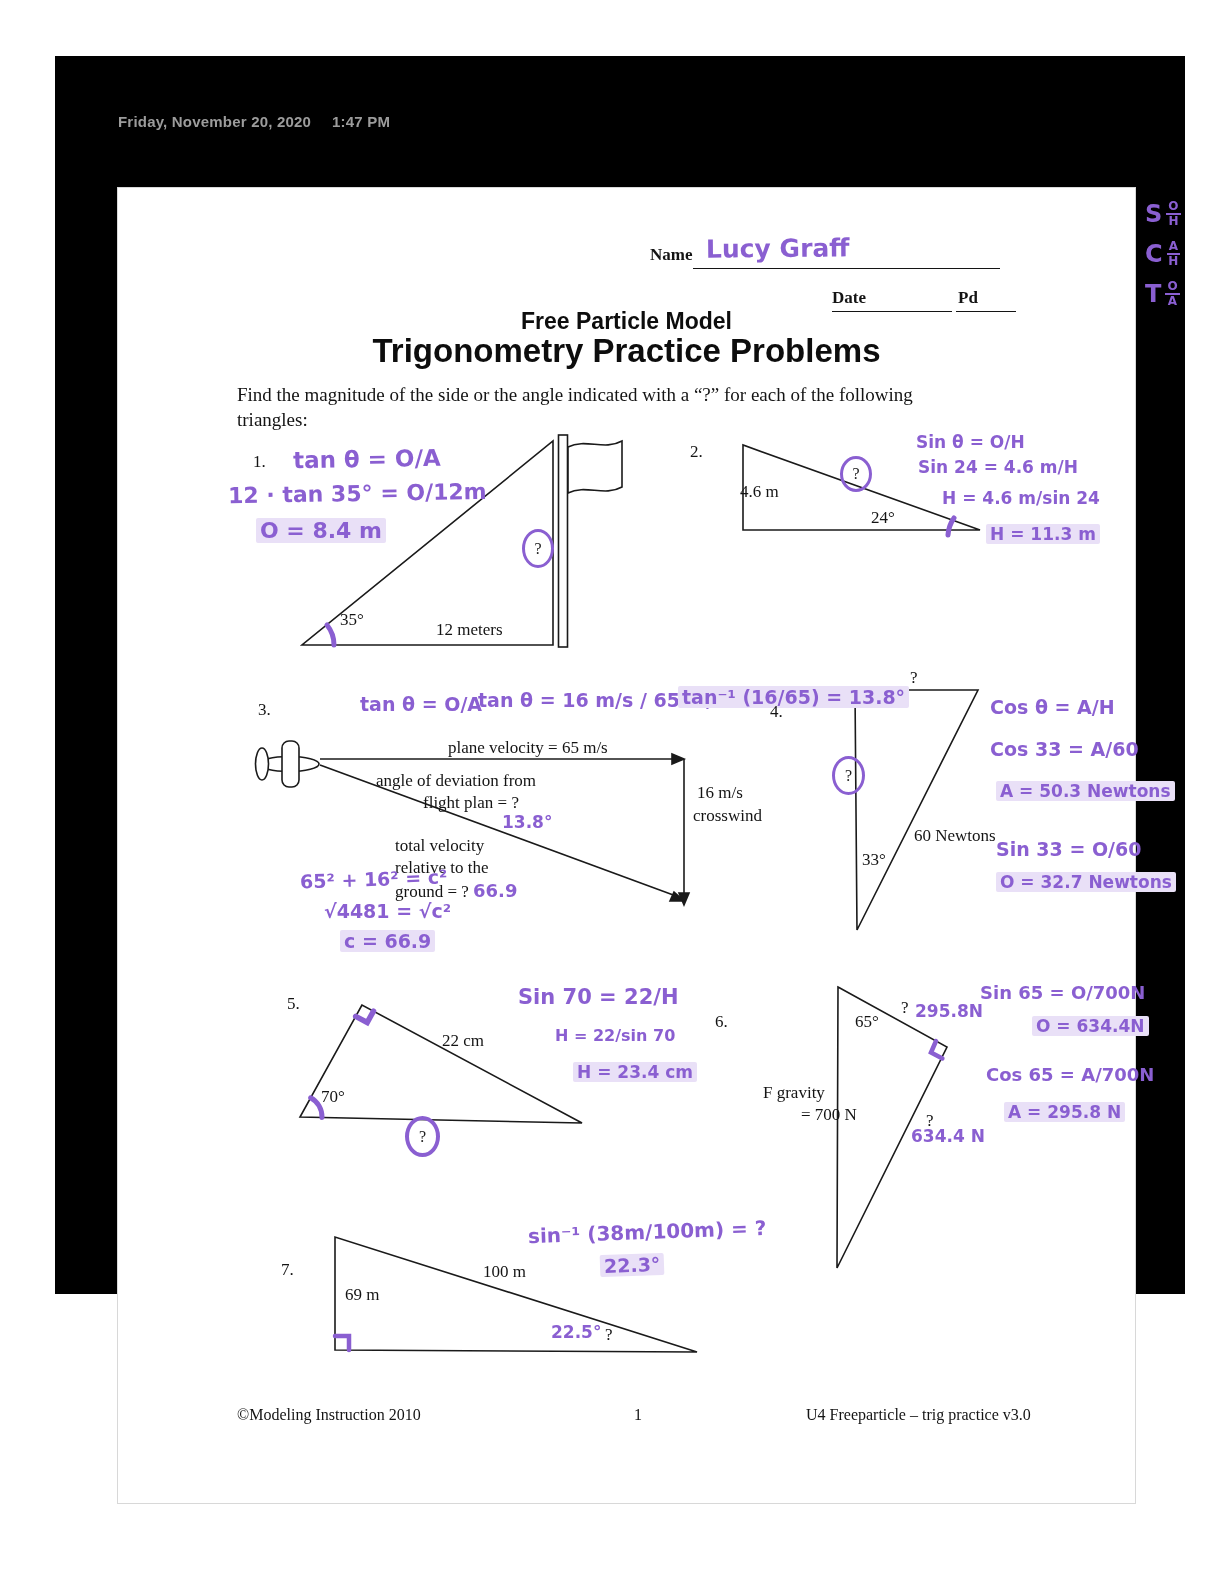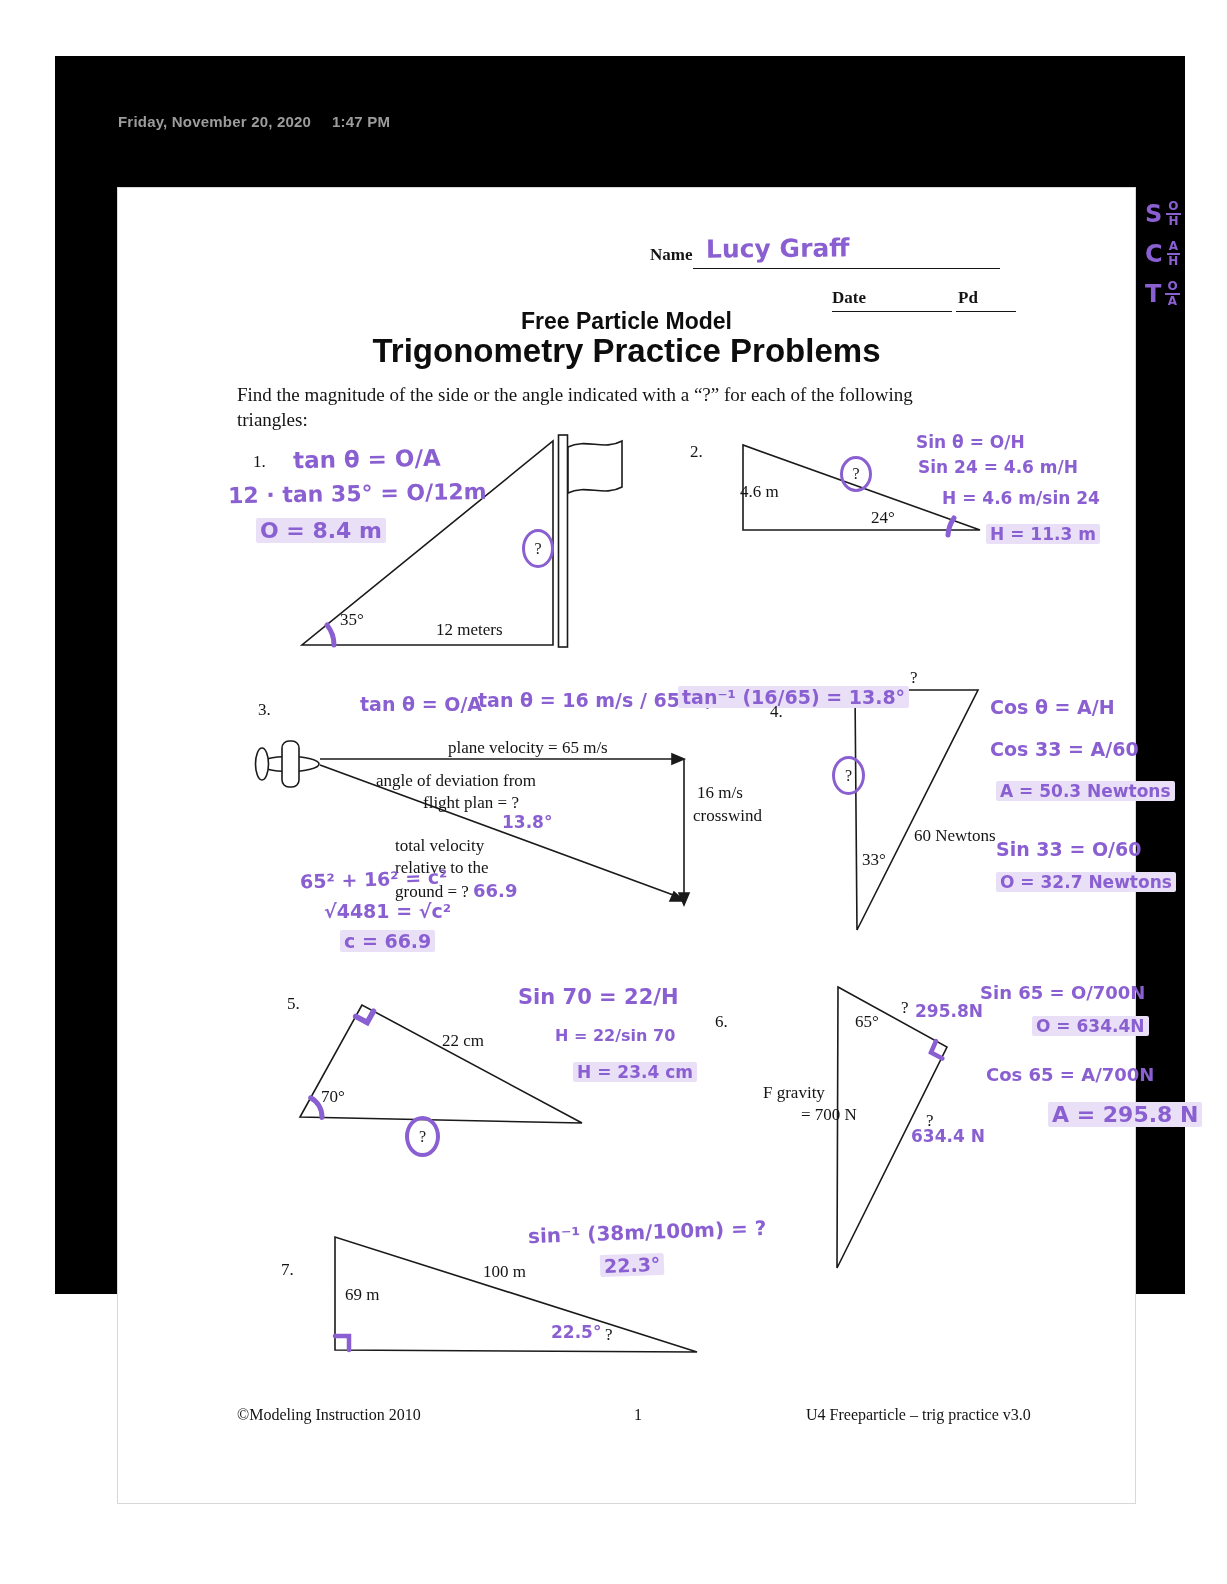--- a/index.html
+++ b/index.html
@@ -177,21 +177,21 @@
     <div class="abs p" style="left:737px;top:824px;">65°</div>
     <div class="abs p" style="left:783px;top:810px;">?</div>
     <div class="abs hand" style="left:797px;top:813px;font-size:17px;">295.8N</div>
     <div class="abs p" style="left:645px;top:895px;">F gravity</div>
     <div class="abs p" style="left:645px;top:917px;margin-left:38px;">= 700 N</div>
     <div class="abs p" style="left:808px;top:923px;">?</div>
     <div class="abs hand" style="left:793px;top:938px;font-size:17px;">634.4 N</div>
     <div class="abs hand" style="left:862px;top:794px;font-size:18px;">Sin 65 = O/700N</div>
     <div class="abs hand" style="left:878px;top:828px;font-size:17px;margin-left:36px;"><span class="hl">O = 634.4N</span></div>
     <div class="abs hand" style="left:868px;top:876px;font-size:18px;">Cos 65 = A/700N</div>
-    <div class="abs hand" style="left:886px;top:914px;font-size:22px;margin-left:44px;"><span class="hl">A = 295.8 N</span></div>
+    <div class="abs hand" style="left:886px;top:914px;font-size:17px;"><span class="hl">A = 295.8 N</span></div>
 
     <div class="abs p" style="left:163px;top:1072px;">7.</div>
     <div class="abs p" style="left:227px;top:1097px;">69 m</div>
     <div class="abs p" style="left:365px;top:1074px;">100 m</div>
     <div class="abs hand" style="left:433px;top:1134px;font-size:17px;">22.5°</div>
     <div class="abs p" style="left:487px;top:1137px;">?</div>
     <div class="abs hand" style="left:410px;top:1032px;font-size:20px;transform:rotate(-2deg);">sin⁻¹ (38m/100m) = ?</div>
     <div class="abs hand" style="left:482px;top:1066px;font-size:19px;transform:rotate(-2deg);"><span class="hl">22.3°</span></div>
 
     <div class="abs p" style="left:119px;top:1218px;font-size:16px;">©Modeling Instruction 2010</div>

